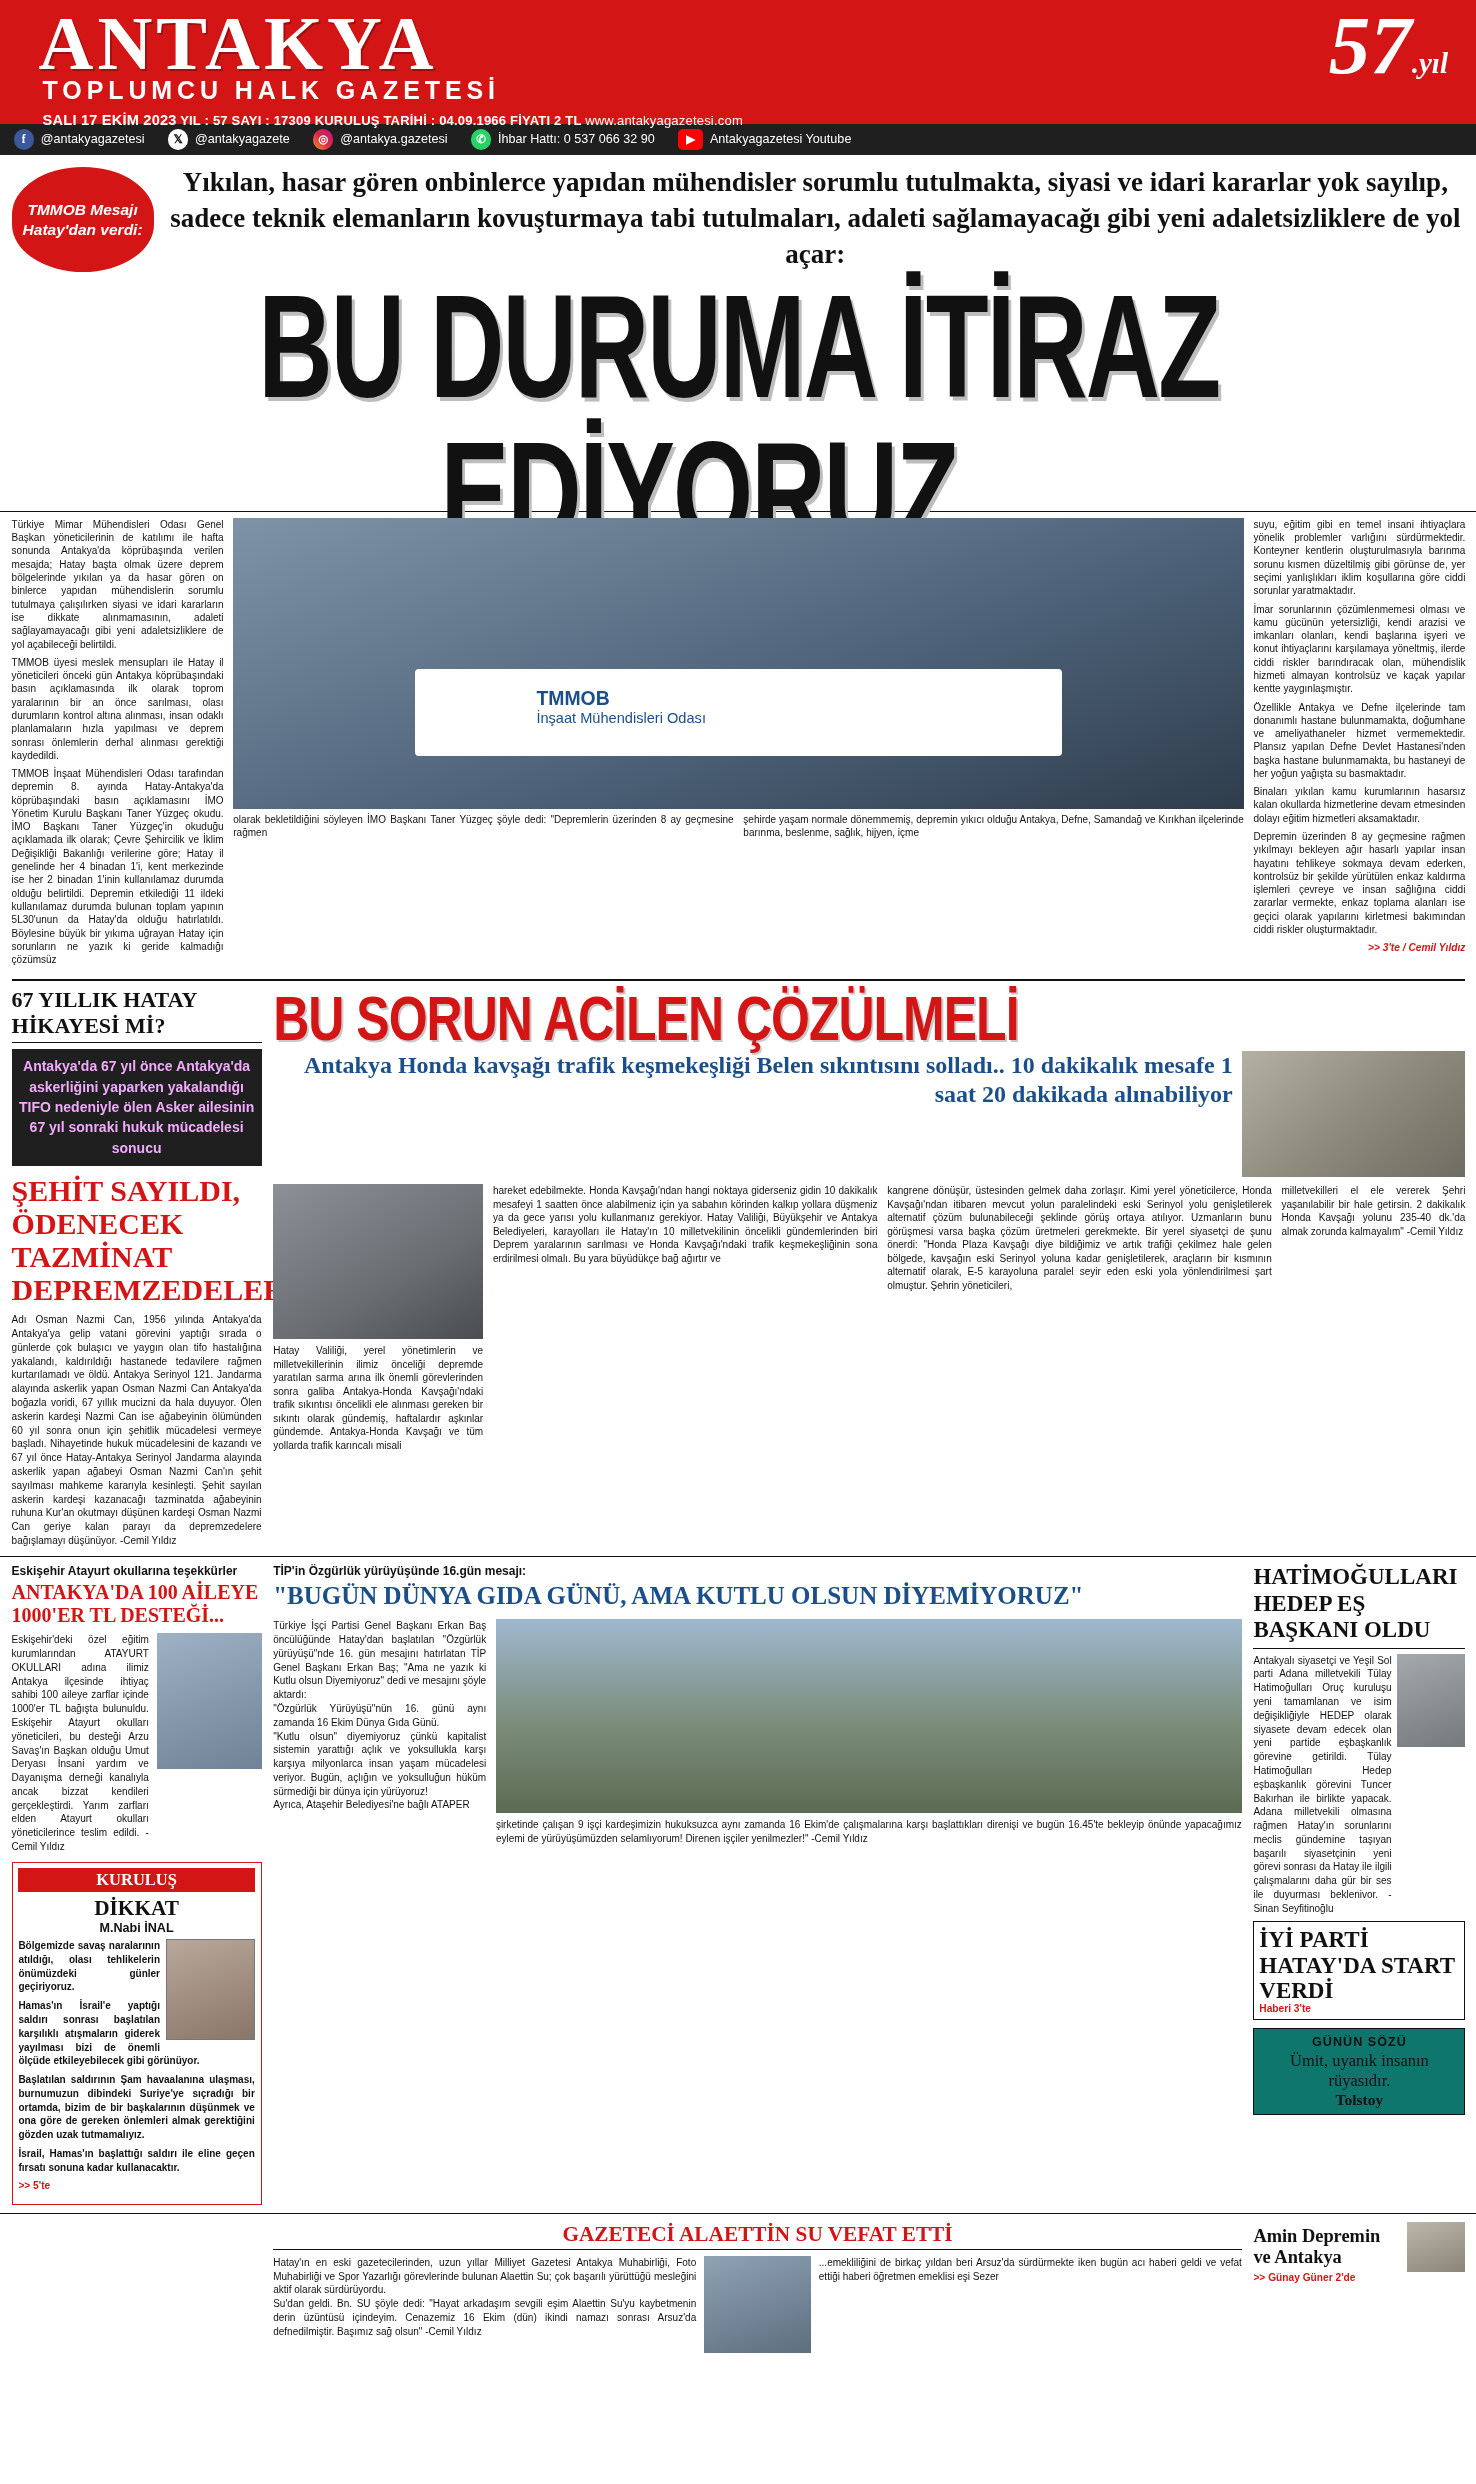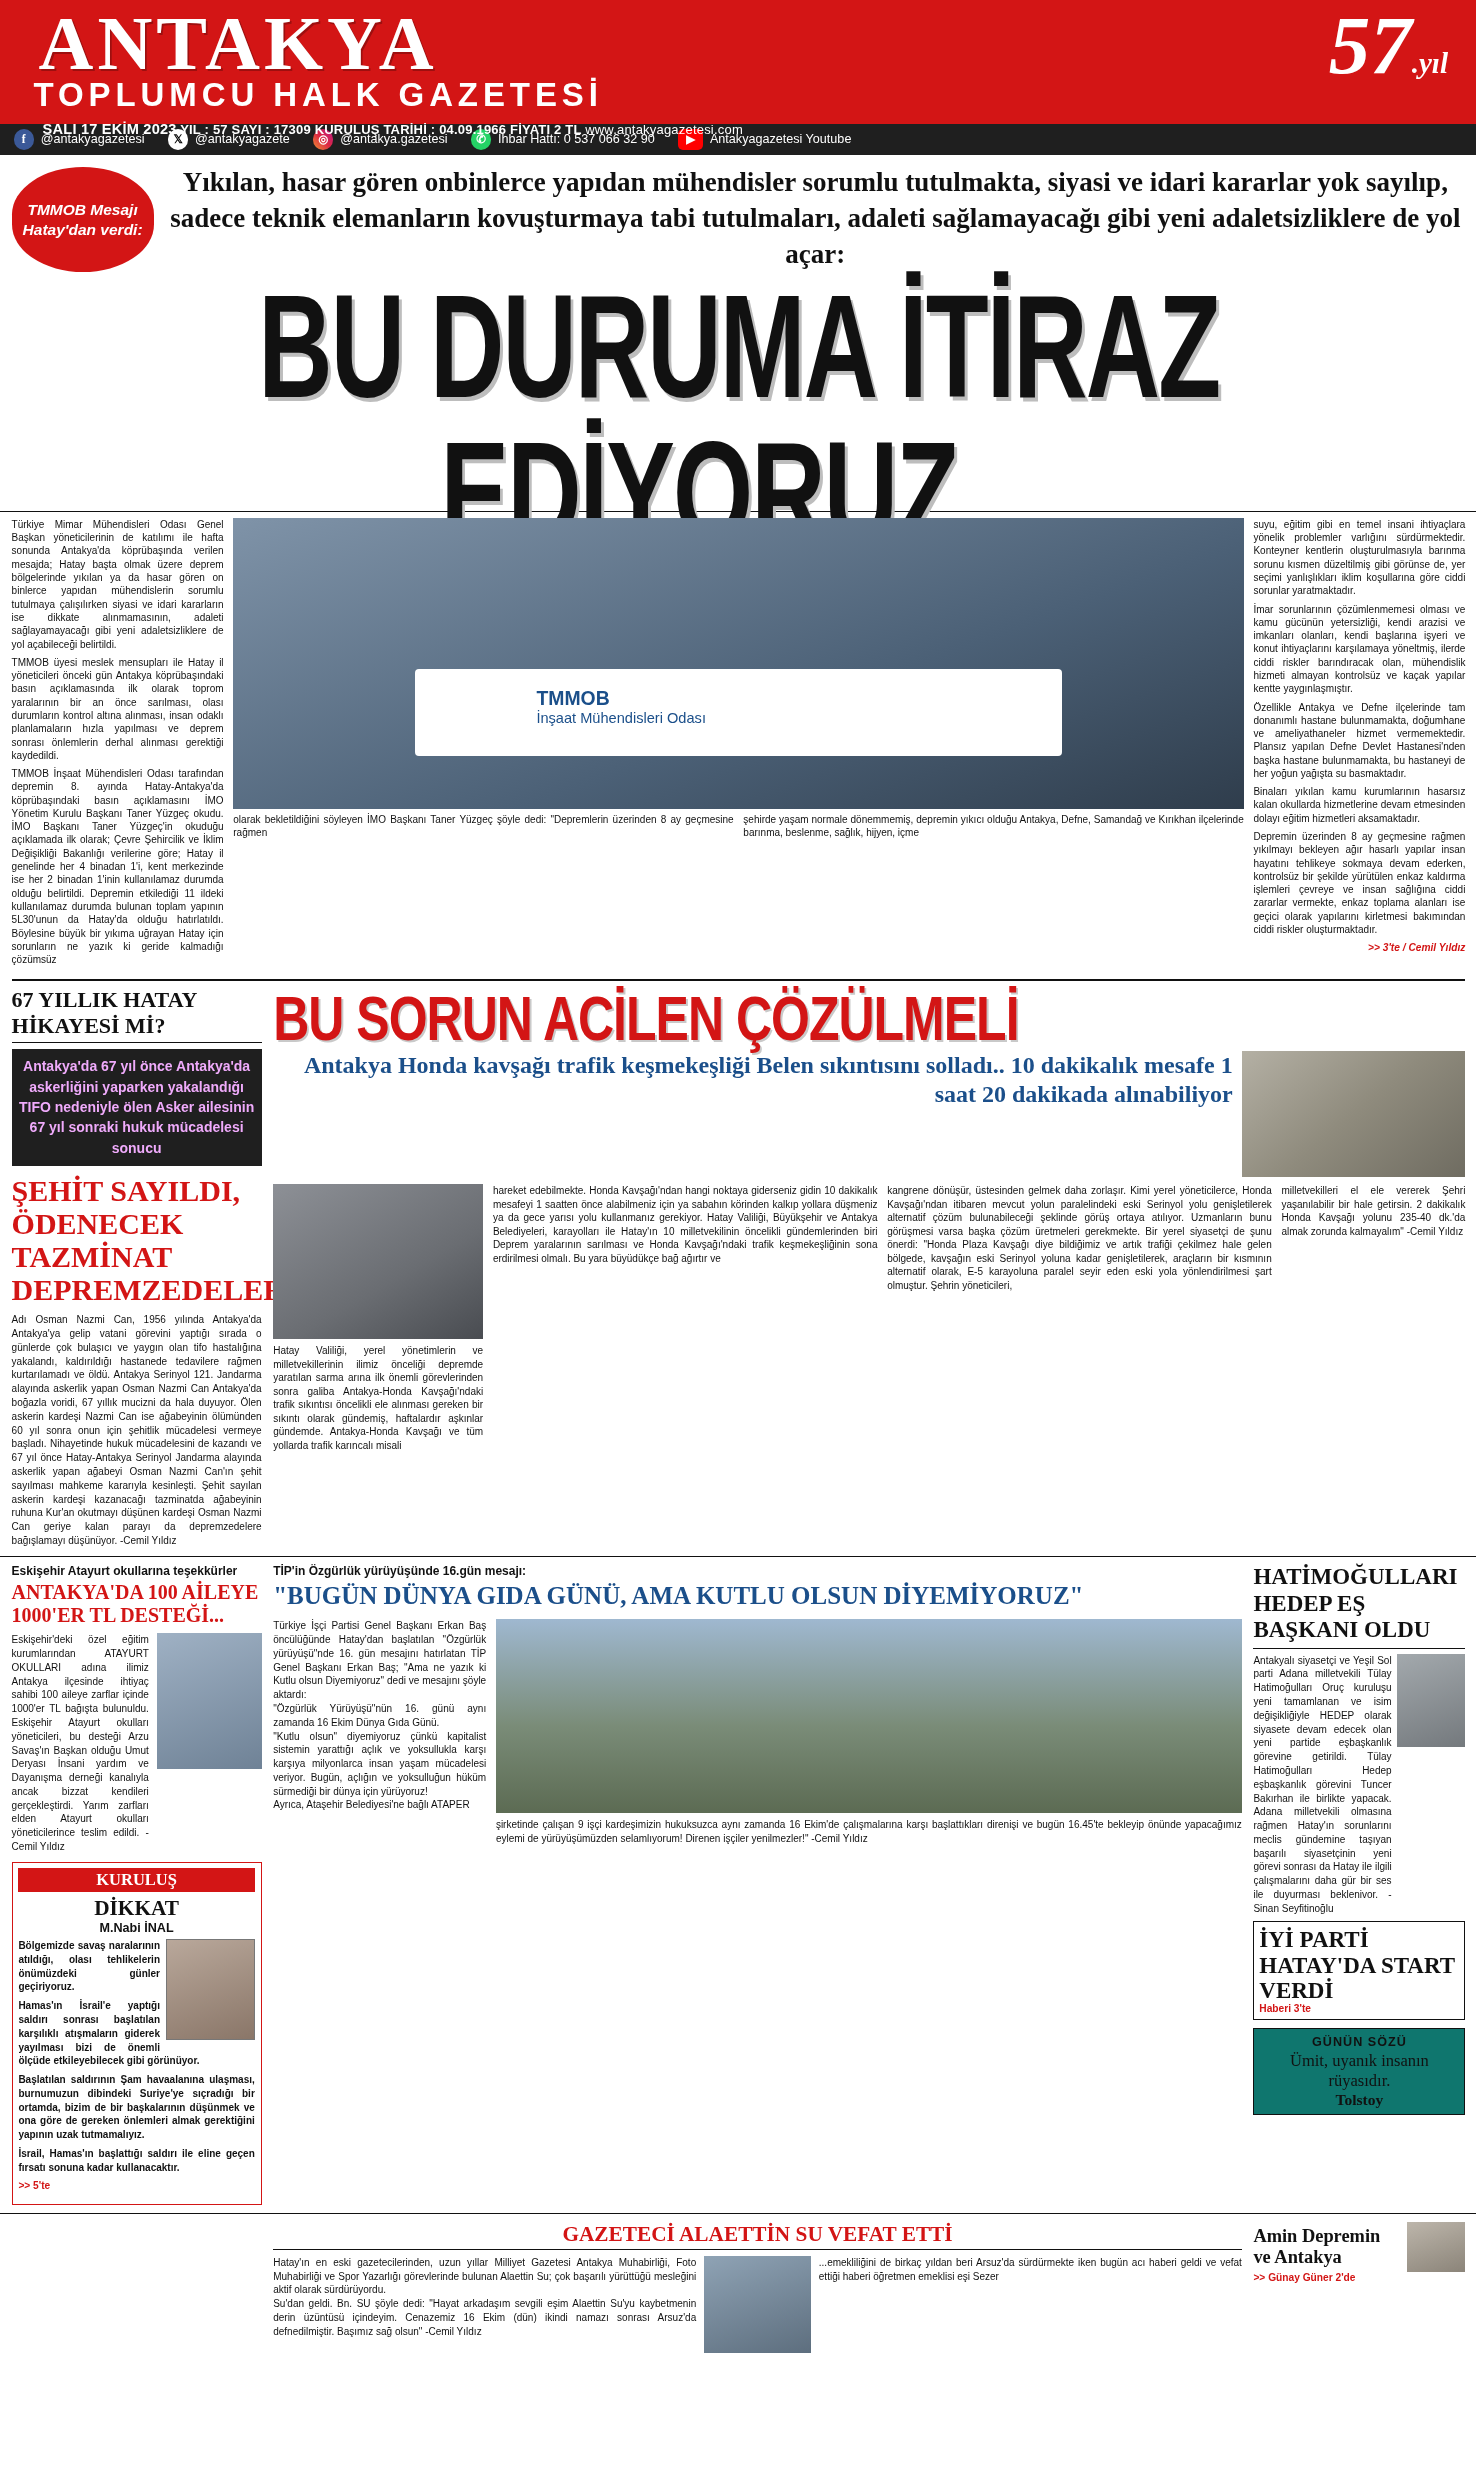--- a/index.html
+++ b/index.html
@@ -24,23 +24,23 @@
     font-family: "Liberation Serif", serif;
     font-weight: bold;
     font-size: 76px;
     letter-spacing: 3.9px;
     line-height: 0.98;
     margin-left: 25px;
     text-shadow: 1.9px 1.9px 0 rgba(0,0,0,0.25);
   }
   .mast-sub {
     font-weight: bold;
-    font-size: 33px;
+    font-size: 25px;
     letter-spacing: 4.9px;
-    margin-left: 20px;
+    margin-left: 29px;
     margin-top: -3.9px;
   }
   .mast-info {
     margin-left: 29px;
     margin-top: 6.8px;
     font-size: 13px;
     font-weight: bold;
     letter-spacing: 0.2px;
   }
   .mast-info .dateline { font-size: 14.6px; }
@@ -484,21 +484,21 @@
       </div>
 
       <div class="basyazi">
         <div class="basyazi-title">KURULUŞ</div>
         <div class="basyazi-sub">DİKKAT</div>
         <div class="author">M.Nabi İNAL</div>
         <div class="portrait img-portrait"></div>
         <div class="body-text">
           <p>Bölgemizde savaş naralarının atıldığı, olası tehlikelerin önümüzdeki günler geçiriyoruz.</p>
           <p>Hamas'ın İsrail'e yaptığı saldırı sonrası başlatılan karşılıklı atışmaların giderek yayılması bizi de önemli ölçüde etkileyebilecek gibi görünüyor.</p>
-          <p>Başlatılan saldırının Şam havaalanına ulaşması, burnumuzun dibindeki Suriye'ye sıçradığı bir ortamda, bizim de bir başkalarının düşünmek ve ona göre de gereken önlemleri almak gerektiğini yapının uzak tutmamalıyız.</p>
+          <p>Başlatılan saldırının Şam havaalanına ulaşması, burnumuzun dibindeki Suriye'ye sıçradığı bir ortamda, bizim de bir başkalarının düşünmek ve ona göre de gereken önlemleri almak gerektiğini gözden uzak tutmamalıyız.</p>
           <p>İsrail, Hamas'ın başlattığı saldırı ile eline geçen fırsatı sonuna kadar kullanacaktır.</p>
           <p class="ref">&gt;&gt; 5'te</p>
         </div>
       </div>
     </div>
 
     <div class="low-mid">
       <div class="small-head">TİP'in Özgürlük yürüyüşünde 16.gün mesajı:</div>
       <div class="blue-quote">"BUGÜN DÜNYA GIDA GÜNÜ, AMA KUTLU OLSUN DİYEMİYORUZ"</div>
       <div style="display:flex;gap:9.7px;margin-top:7.8px;">

